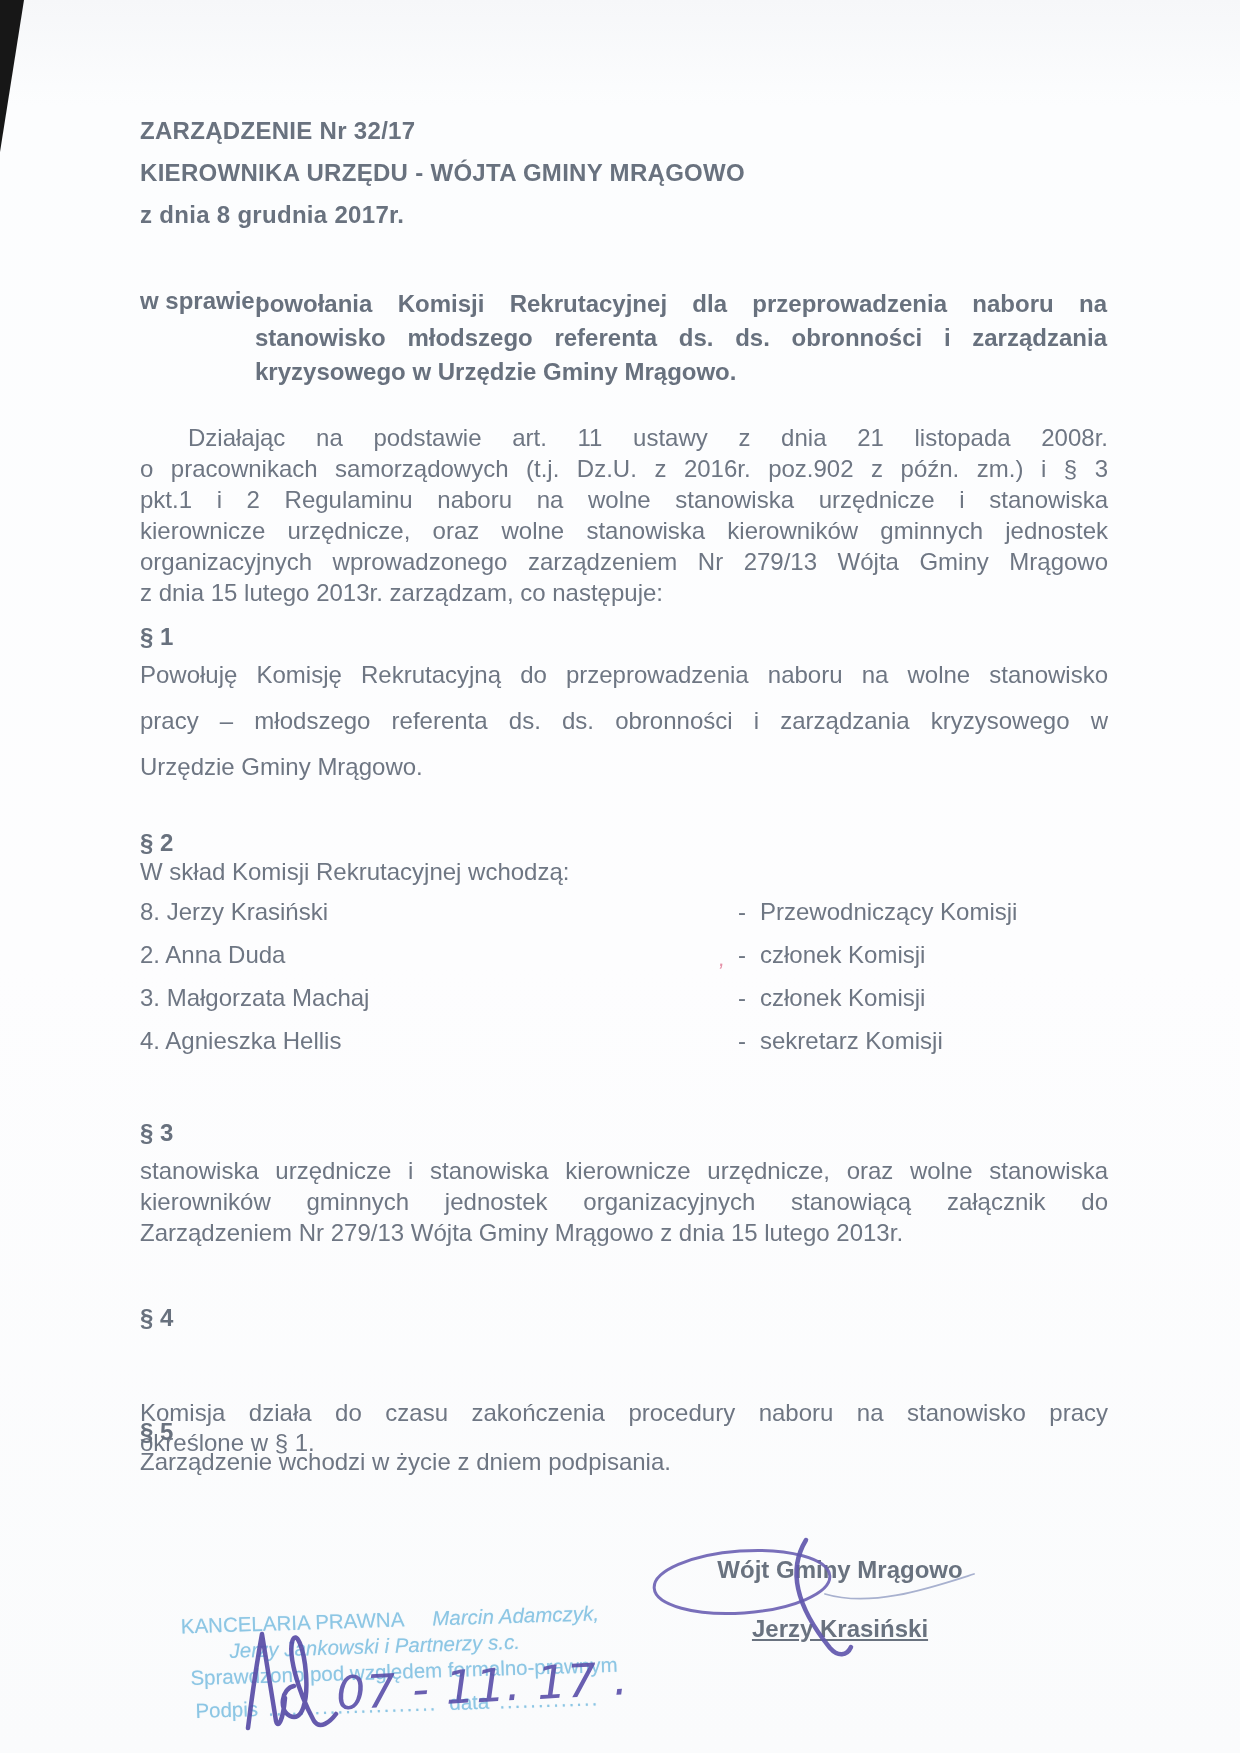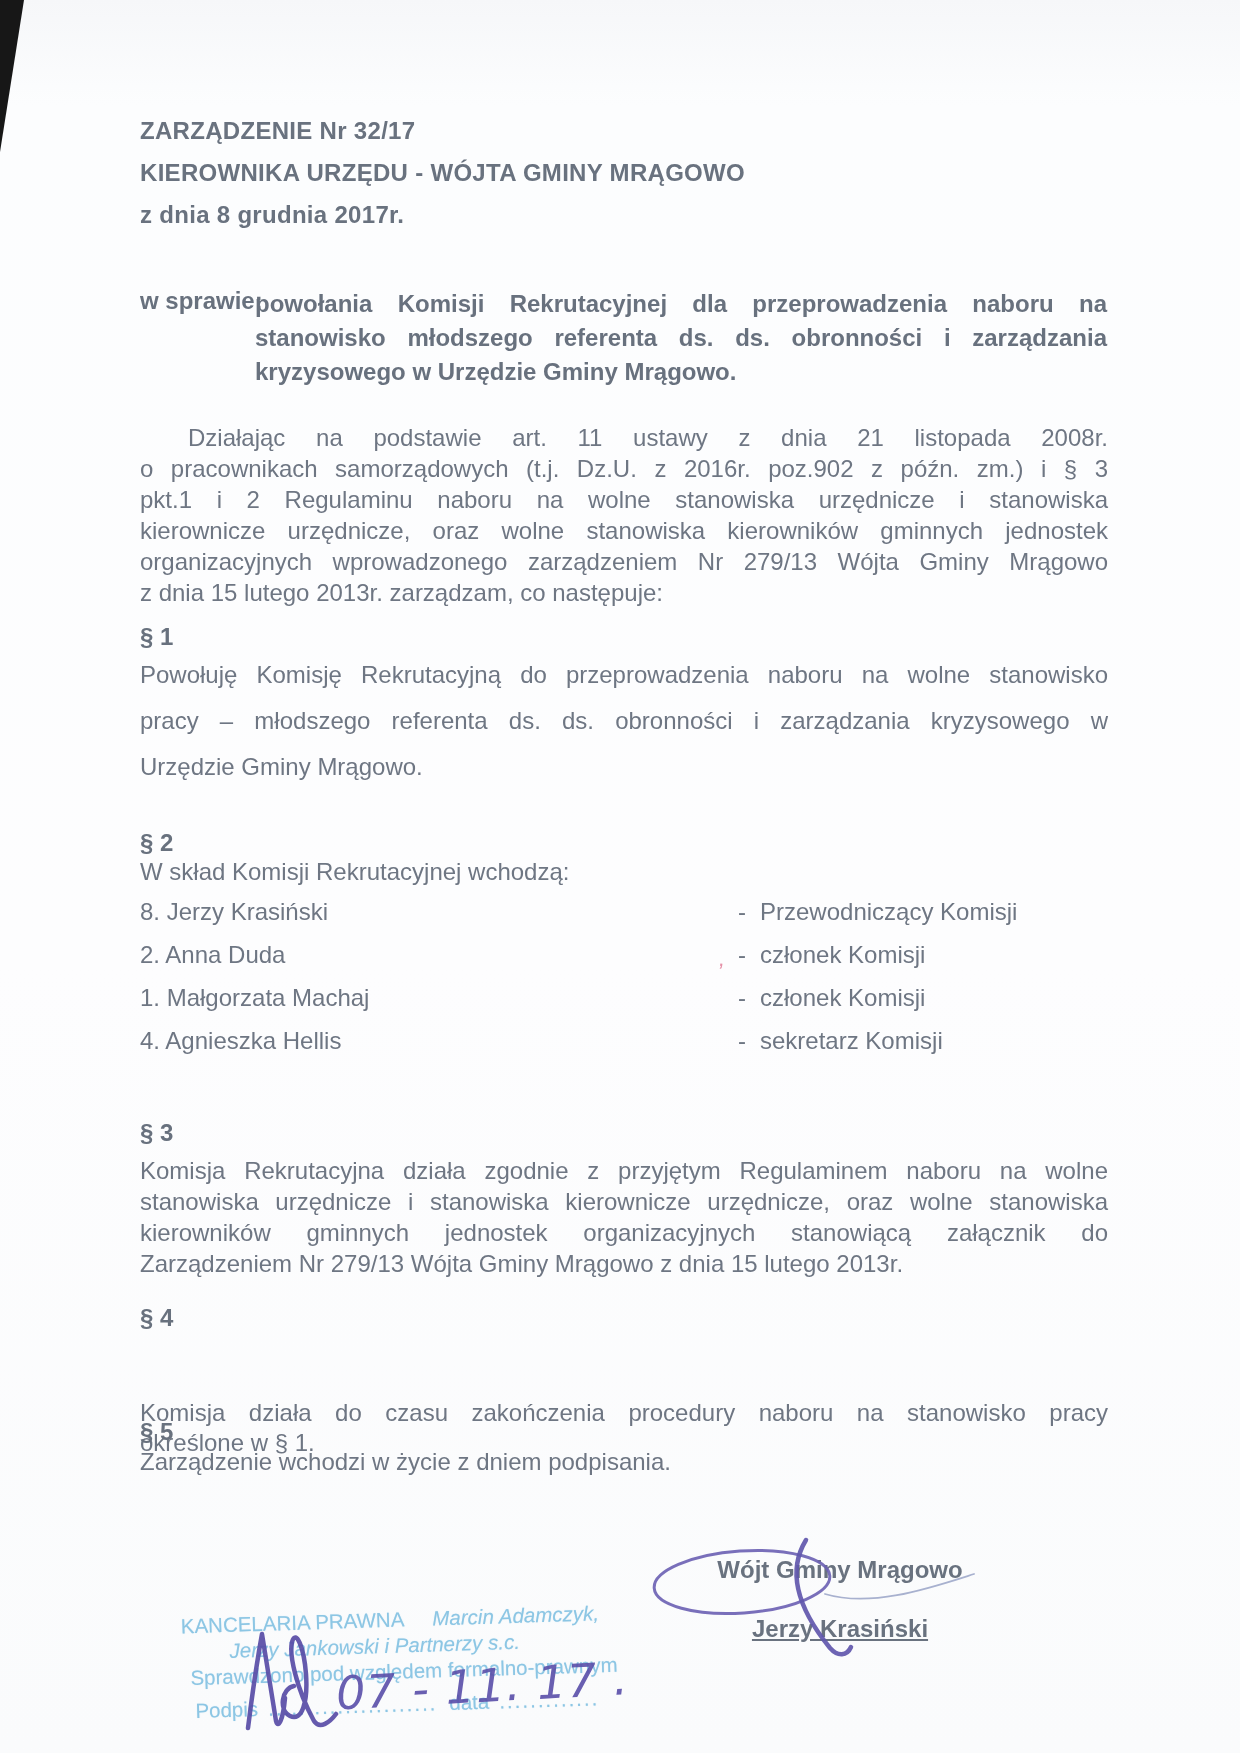--- a/index.html
+++ b/index.html
@@ -94,36 +94,35 @@
     <span class="member-name">8. Jerzy Krasiński</span>
     <span class="member-dash">-</span>
     <span>Przewodniczący Komisji</span>
   </div>
   <div class="member-row">
     <span class="member-name">2. Anna Duda</span>
     <span class="member-dash">-</span>
     <span>członek Komisji</span>
   </div>
   <div class="member-row">
-    <span class="member-name">1. Małgorzata Machaj</span>
+    <span class="member-name">3. Małgorzata Machaj</span>
     <span class="member-dash">-</span>
     <span>członek Komisji</span>
   </div>
   <div class="member-row">
     <span class="member-name">4. Agnieszka Hellis</span>
     <span class="member-dash">-</span>
     <span>sekretarz Komisji</span>
   </div>
 </div>
 
 <div class="abs pink-tick">,</div>
 
 <div class="abs col center sec-head" style="top:1118px;">§ 3</div>
 <div class="abs col s3-text">
-  <div class="line">Komisja Rekrutacyjna działa zgodnie z przyjętym Regulaminem naboru na wolne</div>
   <div class="line">stanowiska urzędnicze i stanowiska kierownicze urzędnicze, oraz wolne stanowiska</div>
   <div class="line">kierowników gminnych jednostek organizacyjnych stanowiącą załącznik do</div>
   <div class="line-last">Zarządzeniem Nr 279/13 Wójta Gminy Mrągowo z dnia 15 lutego 2013r.</div>
 </div>
 
 <div class="abs col center sec-head" style="top:1303px;">§ 4</div>
 <div class="abs col s4-text">
   <div class="line">Komisja działa do czasu zakończenia procedury naboru na stanowisko pracy</div>
   <div class="line-last">określone w § 1.</div>
 </div>

